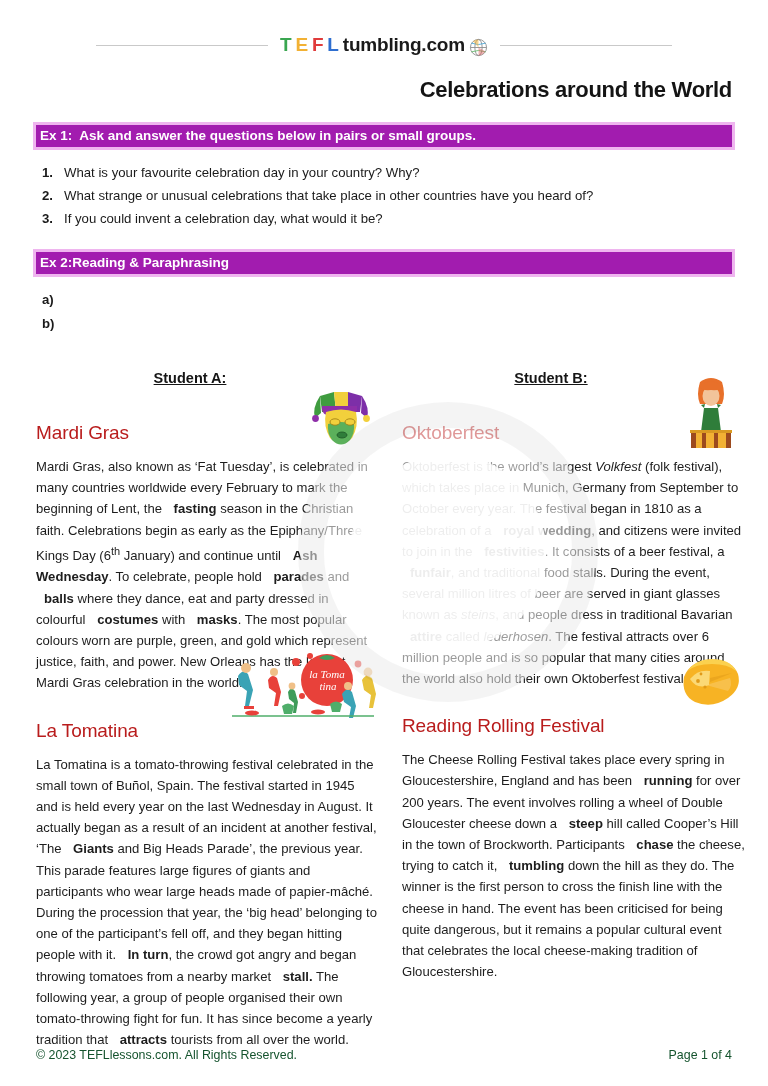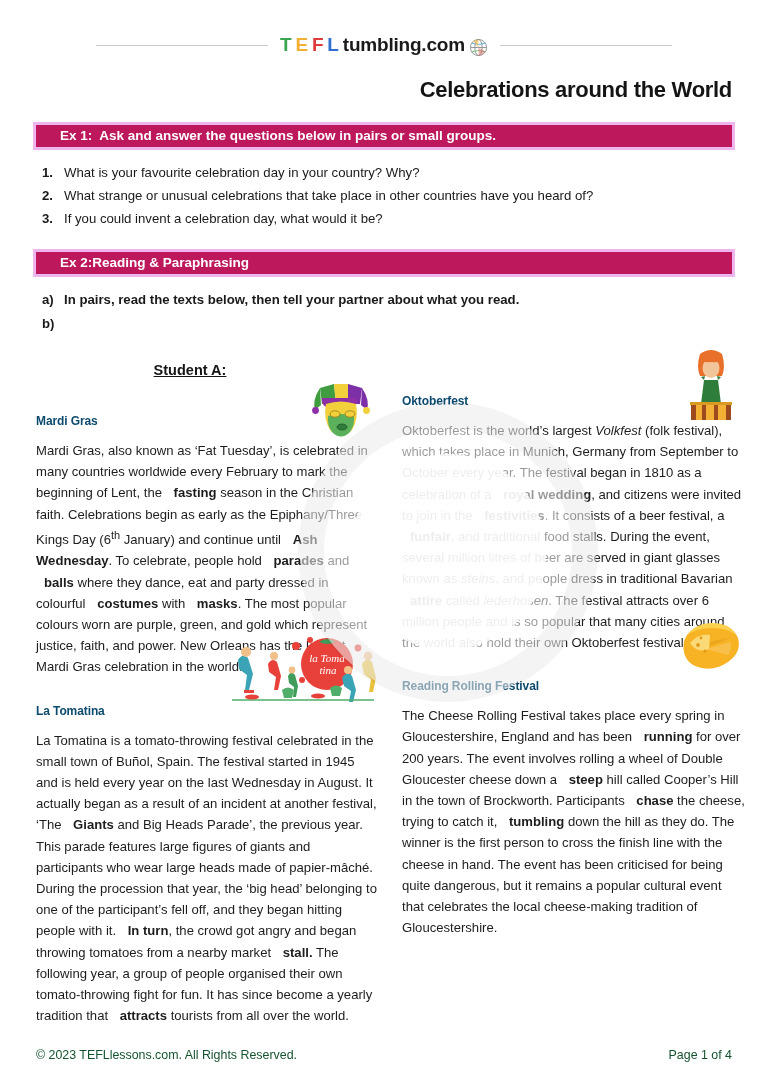--- a/index.html
+++ b/index.html
@@ -67,27 +67,27 @@
     font-weight: bold;
     letter-spacing: -0.3px;
     margin: 20px 0 0 0;
     color: #141414;
   }
 
   
   .banner {
     position: relative;
     margin-top: 22px;
-    background: #be185d;
+    background: #a21caf;
     color: #ffffff;
     font-size: 13.5px;
     font-weight: bold;
     height: 22px;
     line-height: 22px;
-    padding: 0 24px;
+    padding: 0 4px;
     box-sizing: border-box;
     box-shadow: 0 0 0 3px rgba(226, 120, 226, 0.55);
     display: flex;
     align-items: center;
   }
   .banner .ex-label { white-space: pre; }
   .banner .ex-center {
     flex: 1 1 auto;
     padding-right: 42px;
   }
@@ -110,21 +110,21 @@
     font-weight: bold;
     padding-left: 6px;
     box-sizing: border-box;
   }
   .qlist.bold li .txt { font-weight: bold; }
   .qlist.bold li { line-height: 24px; }
 
   
   .columns {
     display: flex;
-    margin-top: 26px;
+    margin-top: 34px;
     gap: 22px;
     position: relative;
   }
   .col {
     width: 344px;
     flex: 0 0 344px;
     position: relative;
   }
 
   .student-head {
@@ -137,23 +137,23 @@
   }
   .col.left .student-head  { padding-right: 36px; }
   .col.right .student-head { padding-right: 46px; }
 
   .art-row {
     position: relative;
     height: 0;
   }
 
   .section-head {
-    font-size: 12px;
-    font-weight: bold;
-    color: #0c4a6e;
+    font-size: 19px;
+    font-weight: normal;
+    color: #b91c1c;
     margin: 32px 0 12px 0;
     letter-spacing: -0.1px;
   }
   .section-head.tight { margin-top: 26px; }
 
   .body-text {
     font-size: 13.1px;
     line-height: 21.2px;
     color: #1d1d1d;
     text-align: left;
@@ -267,21 +267,20 @@
     </li>
   </ul>
 
   <div class="banner">
     <span class="ex-label">Ex 2:</span>
     <span class="ex-center">Reading &amp; Paraphrasing</span>
   </div>
   <ul class="qlist bold">
     <li>
       <span class="marker">a)</span>
-      <span class="txt">In pairs, read the texts below, then tell your partner about what you read.</span>
     </li>
     <li>
       <span class="marker">b)</span>
     </li>
   </ul>
 
   <div class="columns">
 
     <div class="col left">
       <div class="student-head">Student A:</div>
@@ -341,20 +340,21 @@
         </div>
       </div>
 
       <div class="section-head tight">La Tomatina</div>
       <div class="body-text">
         La Tomatina is a tomato-throwing festival celebrated in the small town of Buñol, Spain. The festival started in 1945 and is held every year on the last Wednesday in August. It actually began as a result of an incident at another festival, ‘The <b>Giants</b> and Big Heads Parade’, the previous year. This parade features large figures of giants and participants who wear large heads made of papier-mâché. During the procession that year, the ‘big head’ belonging to one of the participant’s fell off, and they began hitting people with it. <b>In turn</b>, the crowd got angry and began throwing tomatoes from a nearby market <b>stall.</b> The following year, a group of people organised their own tomato-throwing fight for fun. It has since become a yearly tradition that <b>attracts</b> tourists from all over the world.
       </div>
     </div>
 
     <div class="col right">
+      <div class="student-head">Student B:</div>
       <div class="art-row">
         <div class="art art-dirndl">
           <svg viewBox="0 0 58 78" width="58" height="78">
             <path d="M18 6 q11 -8 22 0 q4 13 0 22 l-22 0 q-4 -9 0 -22 Z" fill="#e8702a"></path>
             <ellipse cx="29" cy="20" rx="8.5" ry="10" fill="#f2c49a"></ellipse>
             <path d="M17 10 q12 -9 24 0 q-2 5 -12 4 q-10 1 -12 -4 Z" fill="#e8702a"></path>
             <path d="M13 34 q16 -7 32 0 l3 22 l-38 0 Z" fill="#ffffff"></path>
             <path d="M22 32 l14 0 l3 24 l-20 0 Z" fill="#2f7d3a"></path>
             <path d="M22 32 l-3 -3 l4 -1 Z" fill="#2f7d3a"></path>
             <path d="M36 32 l3 -3 l-4 -1 Z" fill="#2f7d3a"></path>

